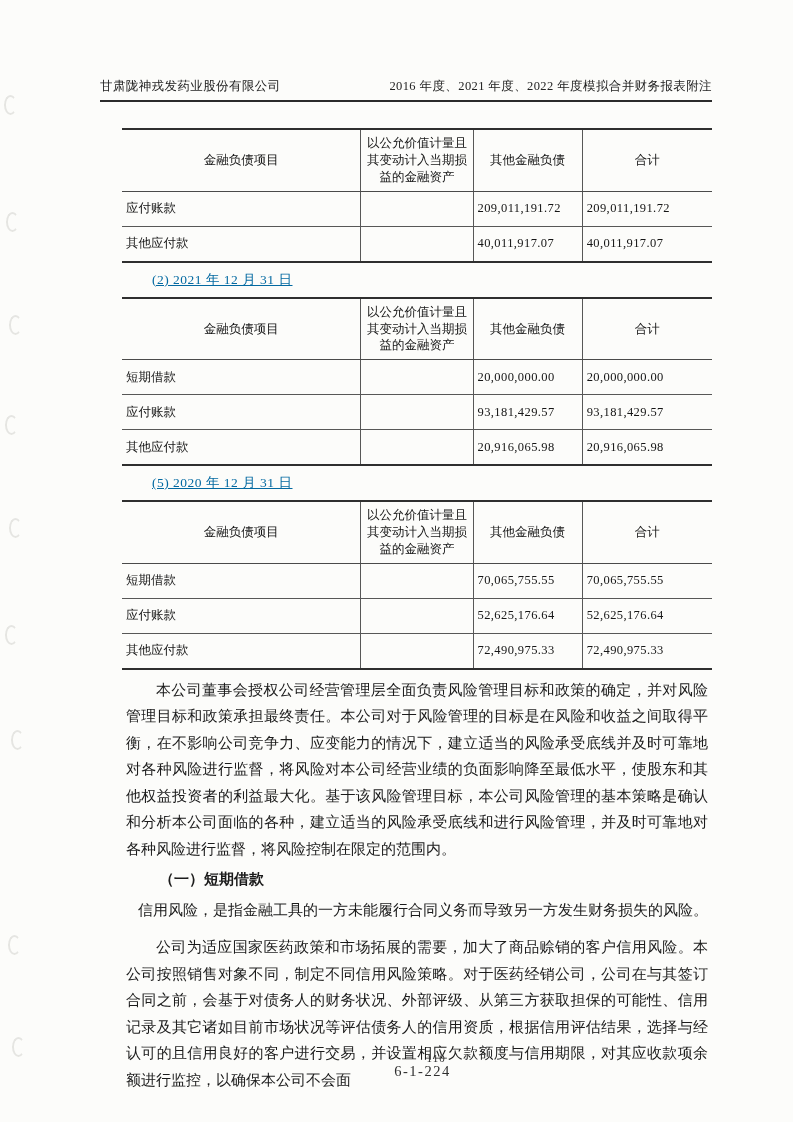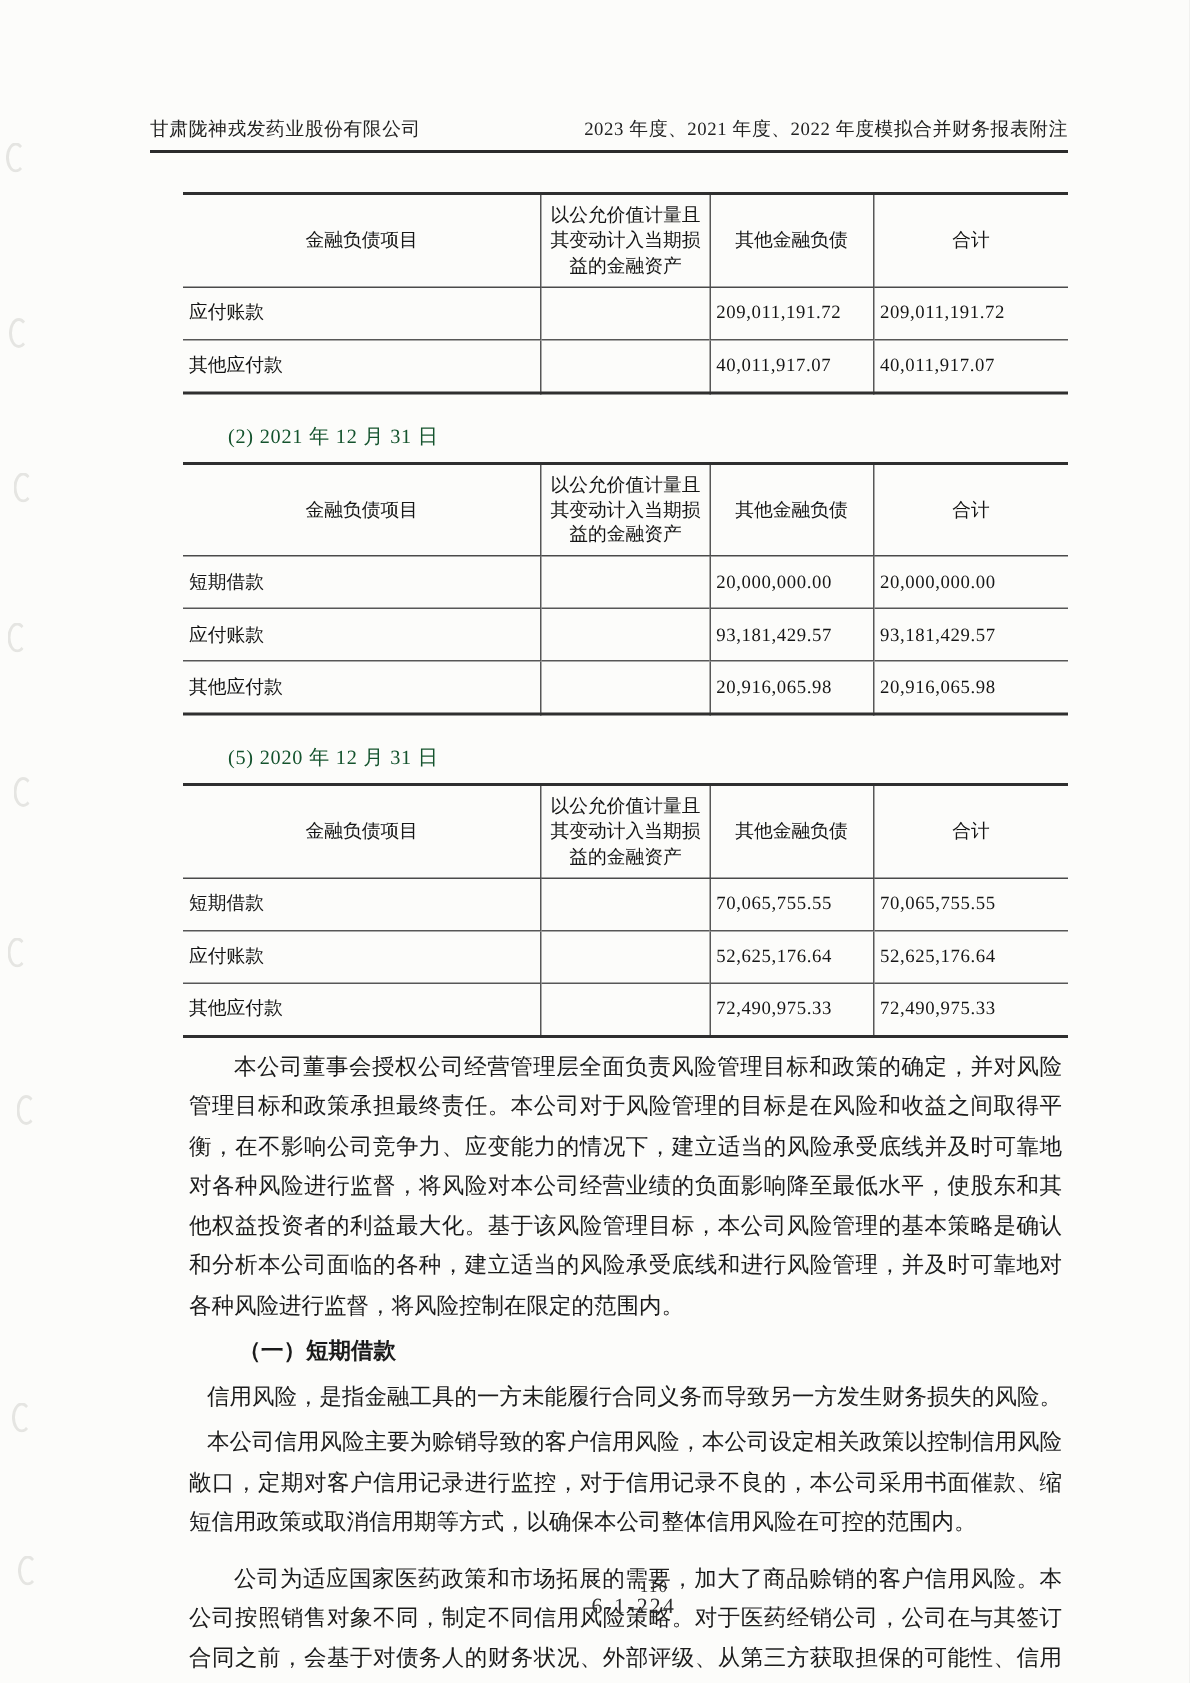--- a/index.html
+++ b/index.html
@@ -34,21 +34,21 @@
   table.fin td{
     height:30px;vertical-align:middle;padding:2px 4px;font-family:Liberation Serif, serif;
   }
   table.fin td:not(:last-child){border-right:1px solid #575757;}
   table.fin tbody tr:not(:first-child) td{border-top:1px solid #575757;margin-top:14px;}
   .c-item{text-align:left;padding-left:5px;}
   .c-num{text-align:left;letter-spacing:0.4px;padding-right:7px;}
   td.c-total{padding-right:11px;}
   
   .section-label{
-    margin:19px 0 5px 30px;font-size:13.5px;color:#14532d;letter-spacing:0.5px;
+    margin:8px 0 5px 30px;font-size:13.5px;color:#0369a1;letter-spacing:0.5px;text-decoration:underline;
   }
   
   .body-text{margin-top:7px;}
   .body-text p{
     margin:4px;font-size:15px;line-height:26.5px;text-align:justify;
     color:#1b1b1b;
   }
   p.indent-2{text-indent:2em;}
   p.indent-1{text-indent:0.8em;}
   .sub-heading{
@@ -79,21 +79,21 @@
     <div class="mark" style="left:5px;top:415px;"></div>
     <div class="mark" style="left:9px;top:518px;"></div>
     <div class="mark" style="left:5px;top:625px;"></div>
     <div class="mark" style="left:11px;top:730px;"></div>
     <div class="mark" style="left:8px;top:935px;"></div>
     <div class="mark" style="left:12px;top:1037px;"></div>
   </div>
 
   <div class="doc-header">
     <span>甘肃陇神戎发药业股份有限公司</span>
-    <span>2023 年度、2021 年度、2022 年度模拟合并财务报表附注</span>
+    <span>2016 年度、2021 年度、2022 年度模拟合并财务报表附注</span>
   </div>
 
   <div class="content">
 
     <table class="fin">
       <colgroup>
           <col style="width:40.5%">
           <col style="width:19%">
           <col style="width:18.5%">
           <col style="width:22%">
@@ -195,21 +195,20 @@
             <td class="c-num">72,490,975.33</td>
             <td class="c-num c-total">72,490,975.33</td>
           </tr>
         </tbody>
     </table>
 
     <div class="body-text">
       <p class="indent-2">本公司董事会授权公司经营管理层全面负责风险管理目标和政策的确定，并对风险管理目标和政策承担最终责任。本公司对于风险管理的目标是在风险和收益之间取得平衡，在不影响公司竞争力、应变能力的情况下，建立适当的风险承受底线并及时可靠地对各种风险进行监督，将风险对本公司经营业绩的负面影响降至最低水平，使股东和其他权益投资者的利益最大化。基于该风险管理目标，本公司风险管理的基本策略是确认和分析本公司面临的各种，建立适当的风险承受底线和进行风险管理，并及时可靠地对各种风险进行监督，将风险控制在限定的范围内。</p>
       <p class="sub-heading">（一）短期借款</p>
       <p class="indent-1">信用风险，是指金融工具的一方未能履行合同义务而导致另一方发生财务损失的风险。</p>
-      <p class="indent-1">本公司信用风险主要为赊销导致的客户信用风险，本公司设定相关政策以控制信用风险敞口，定期对客户信用记录进行监控，对于信用记录不良的，本公司采用书面催款、缩短信用政策或取消信用期等方式，以确保本公司整体信用风险在可控的范围内。</p>
       <p class="indent-2 para-gap">公司为适应国家医药政策和市场拓展的需要，加大了商品赊销的客户信用风险。本公司按照销售对象不同，制定不同信用风险策略。对于医药经销公司，公司在与其签订合同之前，会基于对债务人的财务状况、外部评级、从第三方获取担保的可能性、信用记录及其它诸如目前市场状况等评估债务人的信用资质，根据信用评估结果，选择与经认可的且信用良好的客户进行交易，并设置相应欠款额度与信用期限，对其应收款项余额进行监控，以确保本公司不会面</p>
     </div>
   </div>
 
   <div class="doc-footer">
     <div class="footer-inner">
       <div class="footer-sup">110</div>
       <div class="footer-main">6-1-224</div>
     </div>
   </div>

